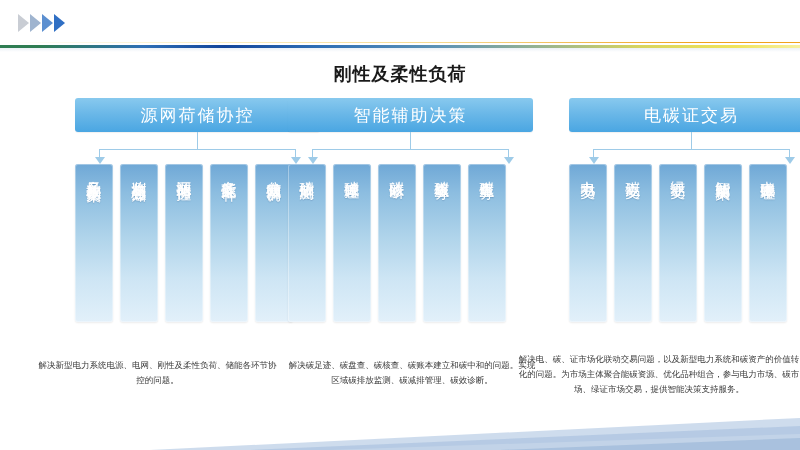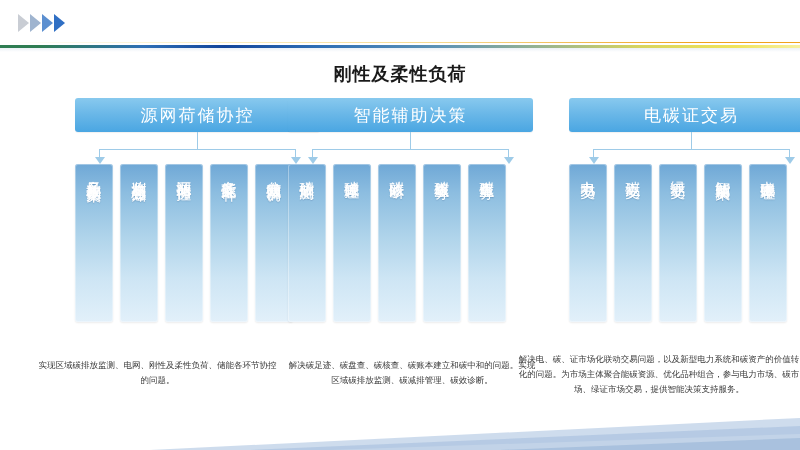--- a/index.html
+++ b/index.html
@@ -295,21 +295,21 @@
       </div>
     <div class="vbox">
         <span class="vbox-label">智能辅助决策</span>
       </div>
     <div class="vbox">
         <span class="vbox-label">电碳账本管理</span>
       </div>
   </div>
 </div>
 
-<div class="desc desc-1">实现区域碳排放监测、电网、刚性及柔性负荷、储能各环节协控的问题。</div>
+<div class="desc desc-1">解决新型电力系统电源、电网、刚性及柔性负荷、储能各环节协控的问题。</div>
 <div class="desc desc-2">解决碳足迹、碳盘查、碳核查、碳账本建立和碳中和的问题。实现区域碳排放监测、碳减排管理、碳效诊断。</div>
 <div class="desc desc-3">解决电、碳、证市场化联动交易问题，以及新型电力系统和碳资产的价值转化的问题。为市场主体聚合能碳资源、优化品种组合，参与电力市场、碳市场、绿证市场交易，提供智能决策支持服务。</div>
 
 <div class="deco">
   <svg width="800" height="46" viewBox="0 0 800 46">
     <polygon points="150,46 800,14 800,30 330,46" fill="#c6d6ea" opacity="0.85"></polygon>
     <polygon points="250,46 800,22 800,46" fill="#aec4e0" opacity="0.75"></polygon>
     <polygon points="500,46 800,34 800,46" fill="#8fb0d4" opacity="0.5"></polygon>
   </svg>
 </div>

